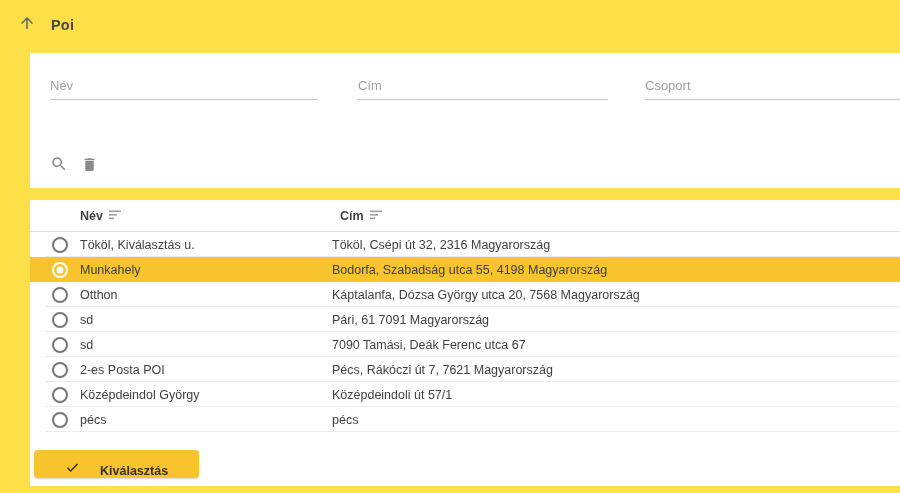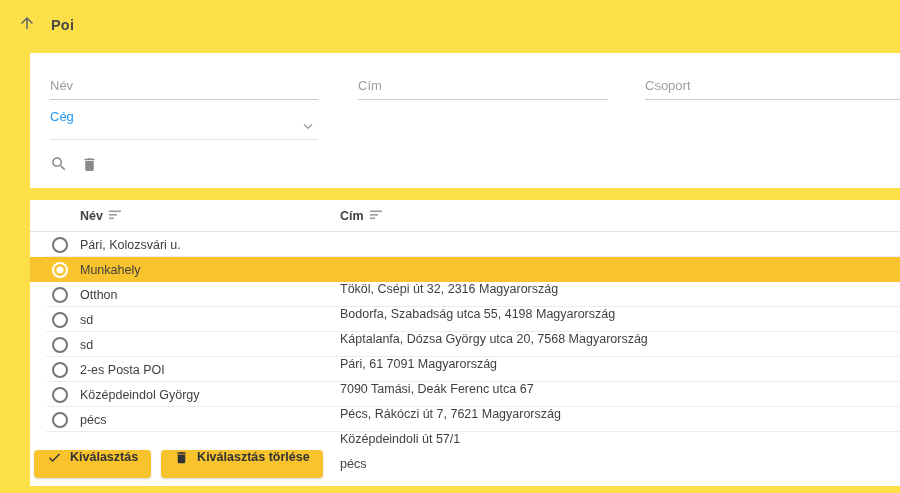--- a/index.html
+++ b/index.html
@@ -46,25 +46,25 @@
   .row { position:relative; height:25px; cursor:pointer; }
   .row .divider { position:absolute; left:16px; right:0; bottom:0; height:1px; background:#ececec; }
   .row.selected { background:#F8C32C; }
   .row.selected .divider { background:transparent; }
   .radio { position:absolute; left:22px; top:50%; transform:translateY(-50%);
            width:16px; height:16px; border:2px solid #767676; border-radius:50%; background:transparent; }
   .radio.checked { border-color:#ffffff; }
   .radio.checked::after { content:""; position:absolute; left:50%; top:50%;
            transform:translate(-50%,-50%); width:7px; height:7px; border-radius:50%; background:#ffffff; }
   .cell { position:absolute; top:50%; transform:translateY(-50%); font-size:12.5px; color:#3f3f3f; white-space:nowrap; }
-  .c-nev { left:50px; } .c-cim { left:310px;margin-top:44px; }
+  .c-nev { left:50px; } .c-cim { left:302px; }
 
   
   .footer-buttons { position:absolute; left:4px; top:250px; display:flex; gap:10px; }
-  .btn { display:flex; align-items:flex-start; gap:8px; height:28px; padding:0 13px;
+  .btn { display:flex; align-items:flex-end; gap:20px; height:28px; padding:0 31px;
          background:#F8C32C; border:none; border-radius:4px; cursor:pointer;
          font-family:"Liberation Sans", sans-serif; font-size:12.5px; font-weight:bold; color:#333333;
          box-shadow:0 1px 2px rgba(0,0,0,.18); }
 </style>
 </head>
 <body>
 
 <div class="page">
 
   <div class="topbar">
@@ -83,28 +83,20 @@
     <div class="mat-field f-nev">
       <input type="text" placeholder="Név" style="">
     </div>
     <div class="mat-field f-cim">
       <input type="text" placeholder="Cím" style="">
     </div>
     <div class="mat-field f-csoport">
       <input type="text" placeholder="Csoport" style="">
     </div>
 
-    <div class="select-field">
-      <span class="sel-label">Cég</span>
-      <span class="chevron">
-        <svg width="16" height="16" viewBox="0 0 24 24">
-            <polyline points="6,9.5 12,15.5 18,9.5" fill="none" stroke="#9e9e9e" stroke-width="2"></polyline>
-          </svg>
-      </span>
-    </div>
 
     <div class="icon-row">
       <button class="icon-btn">
         <span>
           <svg width="18" height="18" viewBox="0 0 24 24">
               <path fill="#8a8a8a" d="M15.5 14h-.79l-.28-.27C15.41 12.59 16 11.11 16 9.5 16 5.91 13.09 3 9.5 3S3 5.91 3 9.5 5.91 16 9.5 16c1.61 0 3.09-.59 4.23-1.57l.27.28v.79l5 4.99L20.49 19l-4.99-5zm-6 0C7.01 14 5 11.99 5 9.5S7.01 5 9.5 5 14 7.01 14 9.5 11.99 14 9.5 14z"></path>
             </svg>
         </span>
       </button>
       <button class="icon-btn">
@@ -142,21 +134,21 @@
                 <rect x="0" y="7.5" width="5" height="1.6"></rect>
               </g>
             </svg>
         </span>
       </div>
     </div>
 
     <div>
       <div class="row">
         <span class="radio"></span>
-        <span class="cell c-nev">Pári, Kolozsvári u.</span>
+        <span class="cell c-nev">Tököl, Kiválasztás u.</span>
         <span class="cell c-cim">Tököl, Csépi út 32, 2316 Magyarország</span>
         <span class="divider"></span>
       </div>
 
       <div class="row selected">
         <span class="radio checked"></span>
         <span class="cell c-nev">Munkahely</span>
         <span class="cell c-cim">Bodorfa, Szabadság utca 55, 4198 Magyarország</span>
         <span class="divider"></span>
       </div>
@@ -206,23 +198,15 @@
 
     <div class="footer-buttons">
       <button class="btn">
         <span>
           <svg width="15" height="15" viewBox="0 0 24 24">
               <path fill="none" stroke="#333333" stroke-width="2.4" d="M4 12.5l5 5 11-11"></path>
             </svg>
         </span>
         <span>Kiválasztás</span>
       </button>
-      <button class="btn">
-        <span>
-          <svg width="15" height="15" viewBox="0 0 24 24">
-              <path fill="#333333" d="M6 19c0 1.1.9 2 2 2h8c1.1 0 2-.9 2-2V7H6v12zM19 4h-3.5l-1-1h-5l-1 1H5v2h14V4z"></path>
-            </svg>
-        </span>
-        <span>Kiválasztás törlése</span>
-      </button>
     </div>
   </div>
 </div>
 
 </body></html>

